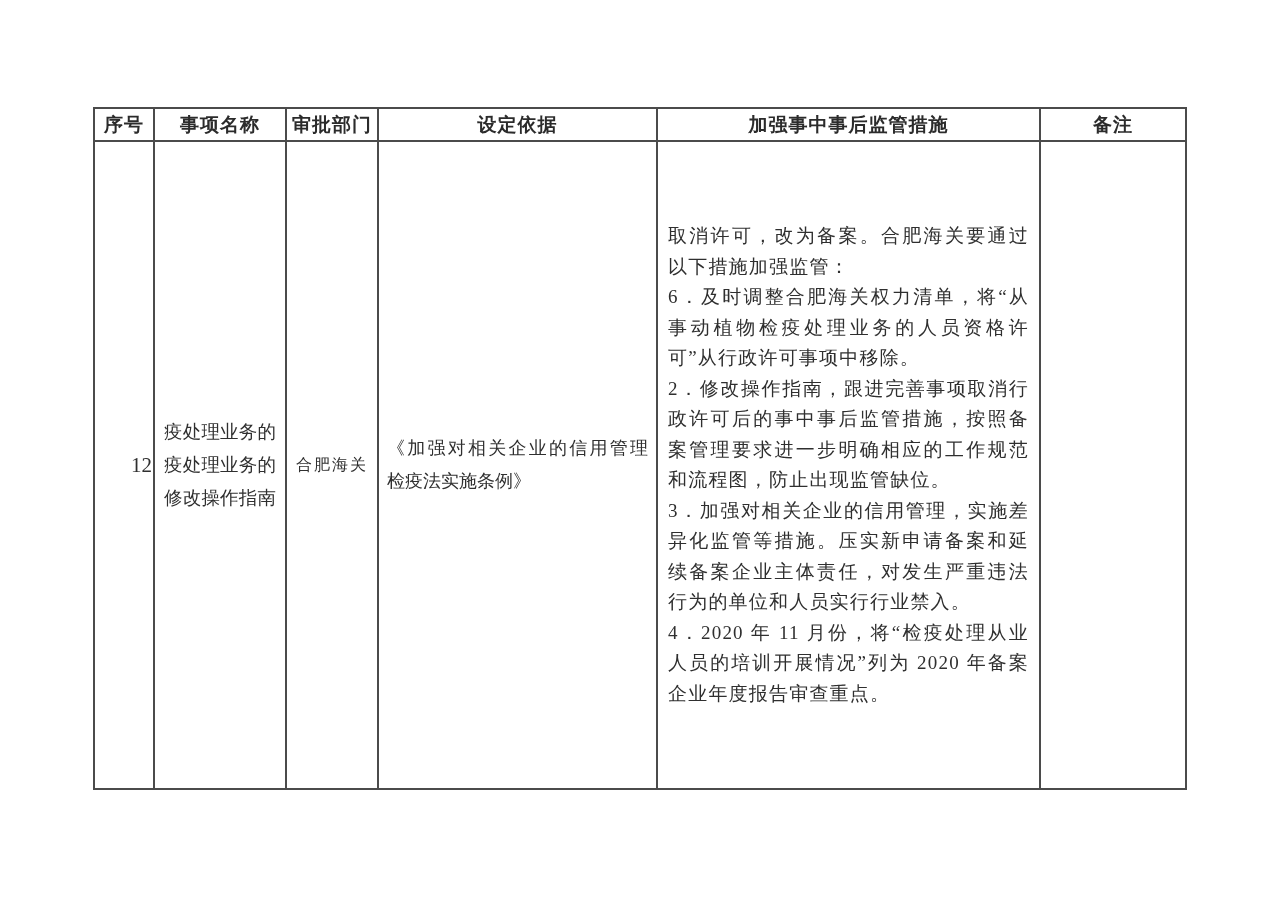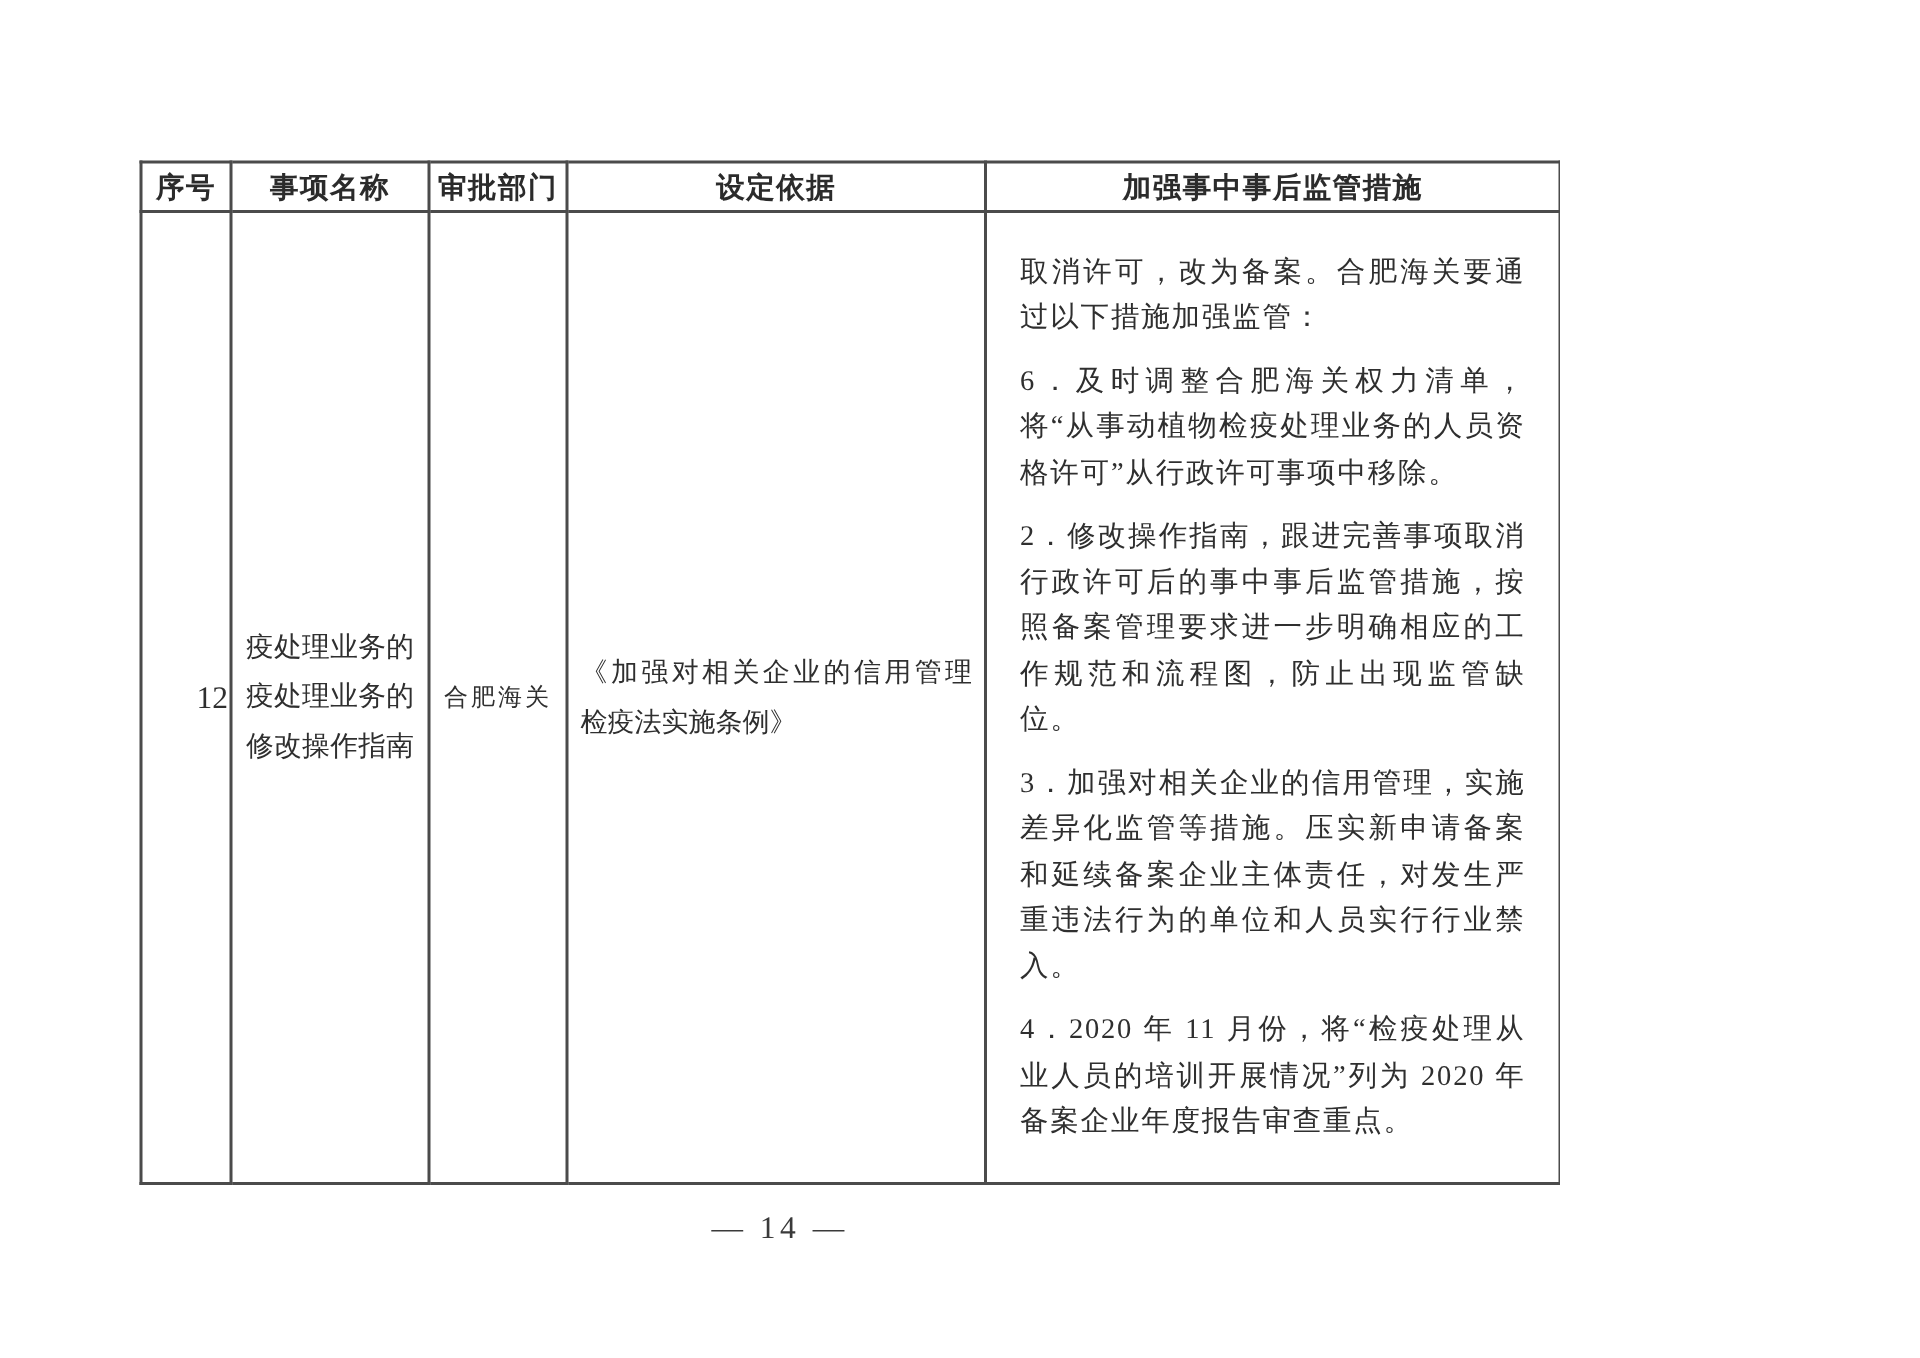--- a/index.html
+++ b/index.html
@@ -2,21 +2,21 @@
 <html><head>
 <meta charset="utf-8">
 <style>
   html, body {
     margin: 0;
     padding: 0;
     background: #ffffff;
   }
   .page {
     position: relative;
-    width: 1040px;
+    width: 1280px;
     height: 905px;
     background: #ffffff;
     font-family: "Liberation Serif", "DejaVu Serif", serif;
     color: #2f2f2f;
     overflow: hidden;
     border-radius: 13px;
   }
   table.approval-table {
     position: absolute;
     left: 93px;
@@ -74,21 +74,21 @@
   }
   td.cell-basis .line.fill {
     text-align: justify;
     text-align-last: justify;
   }
   td.cell-measures {
     padding: 0 10px;
     font-size: 19px;
   }
   td.cell-measures p {
-    margin: 12px;
+    margin: 0;
     line-height: 30.5px;
     letter-spacing: 1.2px;
     text-align: justify;
     text-justify: inter-character;
   }
   .page-number {
     position: absolute;
     top: 806px;
     left: 0;
     width: 100%;
@@ -144,15 +144,14 @@
           <p>6．及时调整合肥海关权力清单，将“从事动植物检疫处理业务的人员资格许可”从行政许可事项中移除。</p>
           <p>2．修改操作指南，跟进完善事项取消行政许可后的事中事后监管措施，按照备案管理要求进一步明确相应的工作规范和流程图，防止出现监管缺位。</p>
           <p>3．加强对相关企业的信用管理，实施差异化监管等措施。压实新申请备案和延续备案企业主体责任，对发生严重违法行为的单位和人员实行行业禁入。</p>
           <p>4．2020 年 11 月份，将“检疫处理从业人员的培训开展情况”列为 2020 年备案企业年度报告审查重点。</p>
         </td>
         <td class="cell-remark"></td>
       </tr>
     </tbody>
   </table>
 
-  <div class="page-number">— 14 —</div>
 
 </div>
 
 </body></html>

